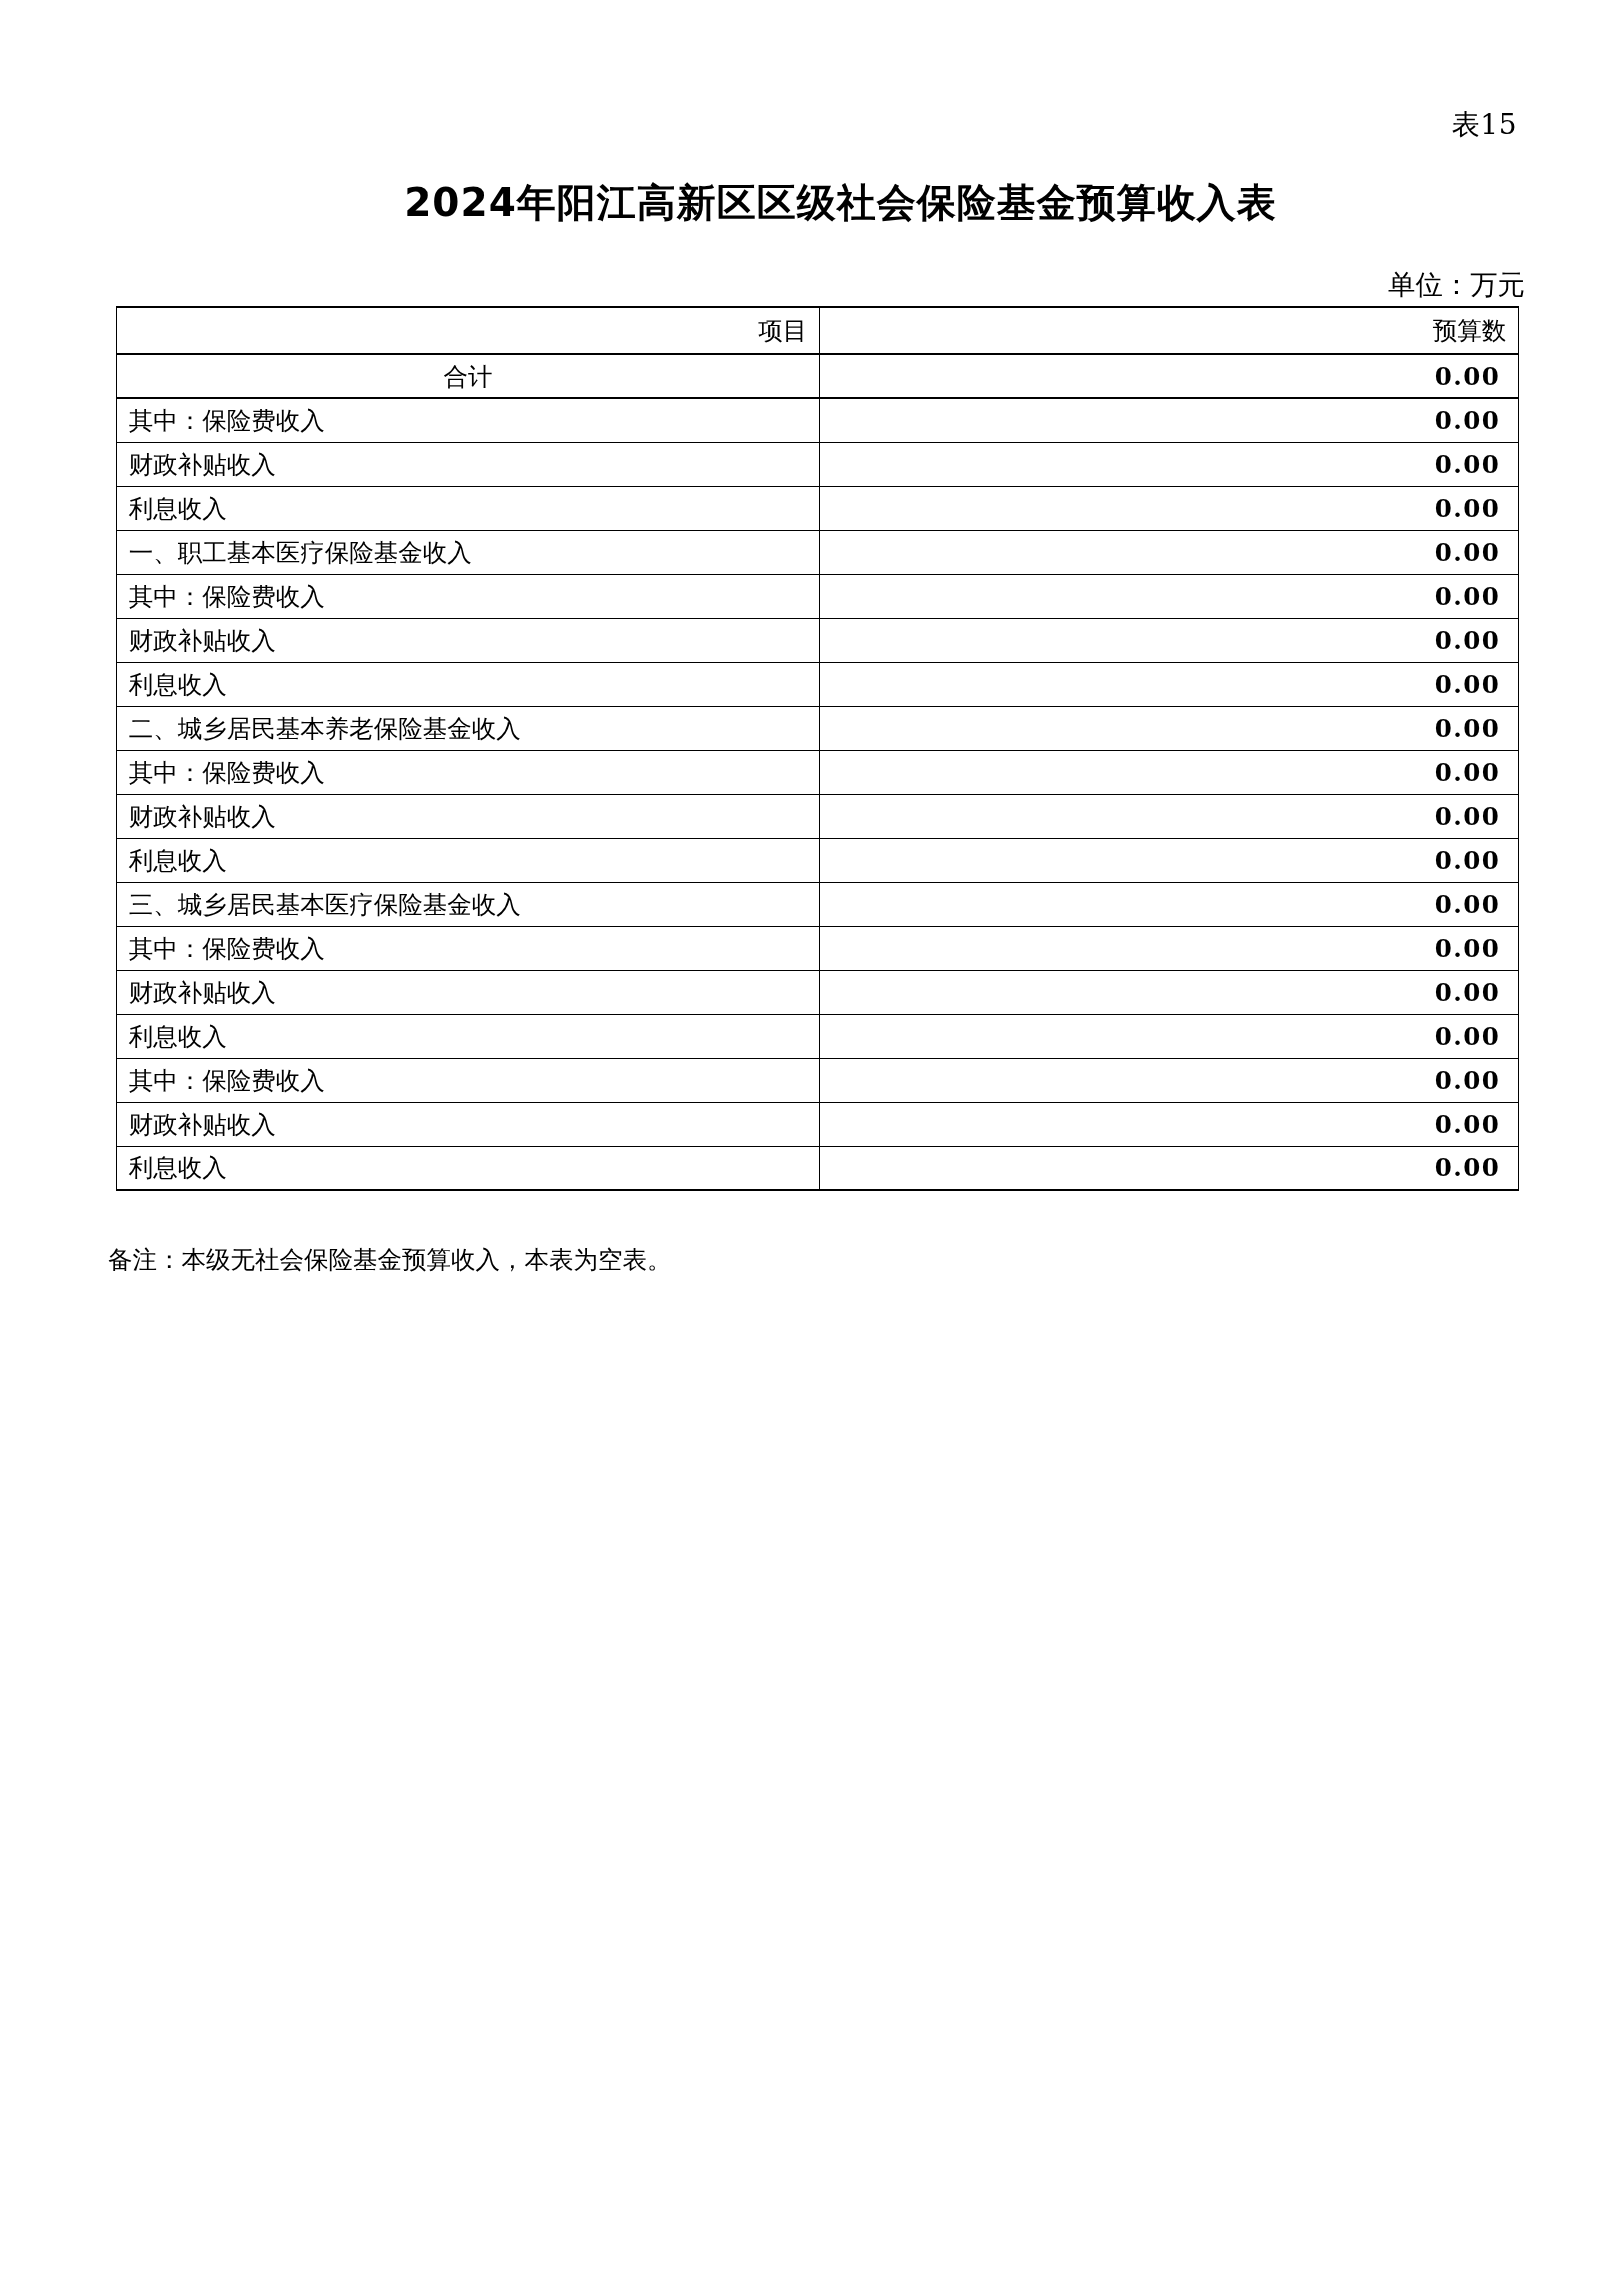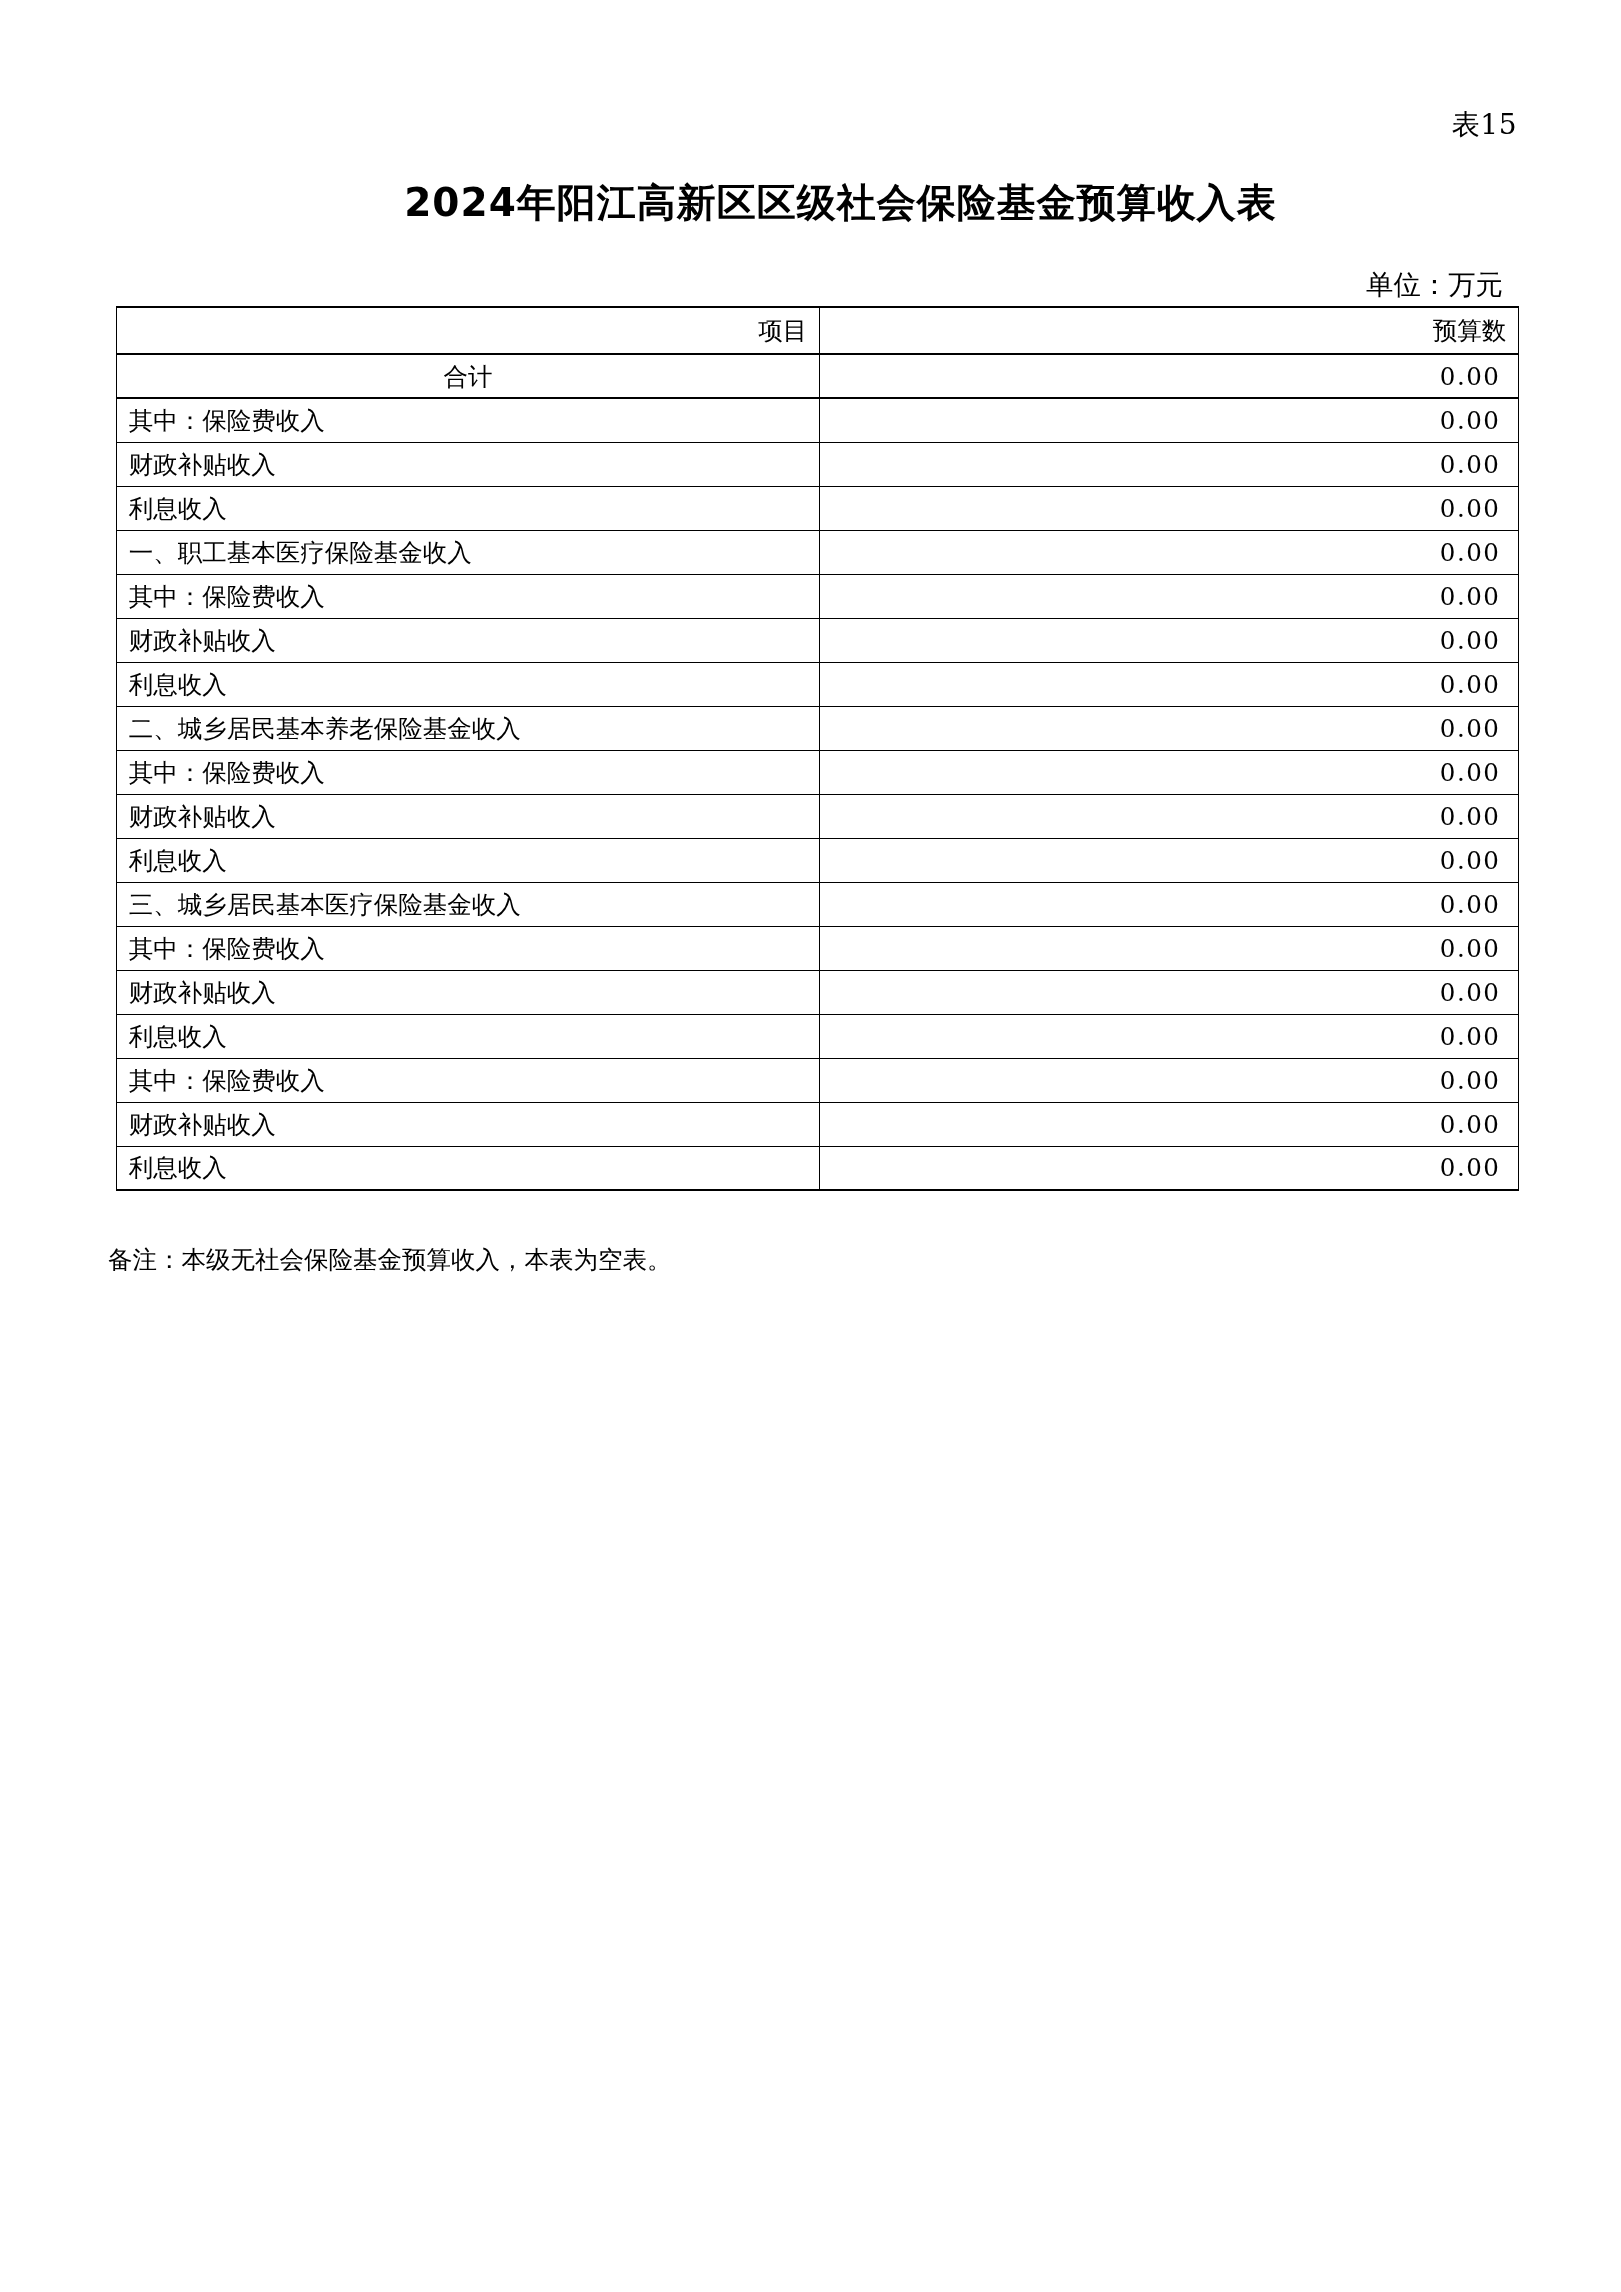--- a/index.html
+++ b/index.html
@@ -42,21 +42,21 @@
     font-weight: bold;
     letter-spacing: 1px;
     font-family: "DejaVu Sans", "Liberation Sans", sans-serif;
     padding-left: 30px;
   }
 
   
   .unit-note {
     position: absolute;
     top: 267px;
-    right: 118px;
+    right: 96px;
     font-size: 27.4px;
     white-space: nowrap;
   }
 
   
   .budget-table {
     position: absolute;
     top: 306px;
     left: 116px;
     width: 1402px;
@@ -93,21 +93,21 @@
     text-align: center;
   }
   tr.row-total td.val { text-align: right; }
 
   
   tr.row-last td {
     border-bottom: 2.9px solid #000000;
   }
 
   td.item { text-align: left; border-radius: 20px; }
-  td.val  { text-align: right; padding-right: 17.6px; letter-spacing: 1.5px; }
+  td.val  { text-align: right; padding-right: 17.6px; letter-spacing: 1.5px; font-weight: bold; }
 
   
   .lvl-0 { padding-left: 13.7px; }
   .lvl-1 { padding-left: 57px; }
   .lvl-2 { padding-left: 73px; }
   .center { text-align: center; padding-left: 0; }
 
   
   .footnote {
     position: absolute;

